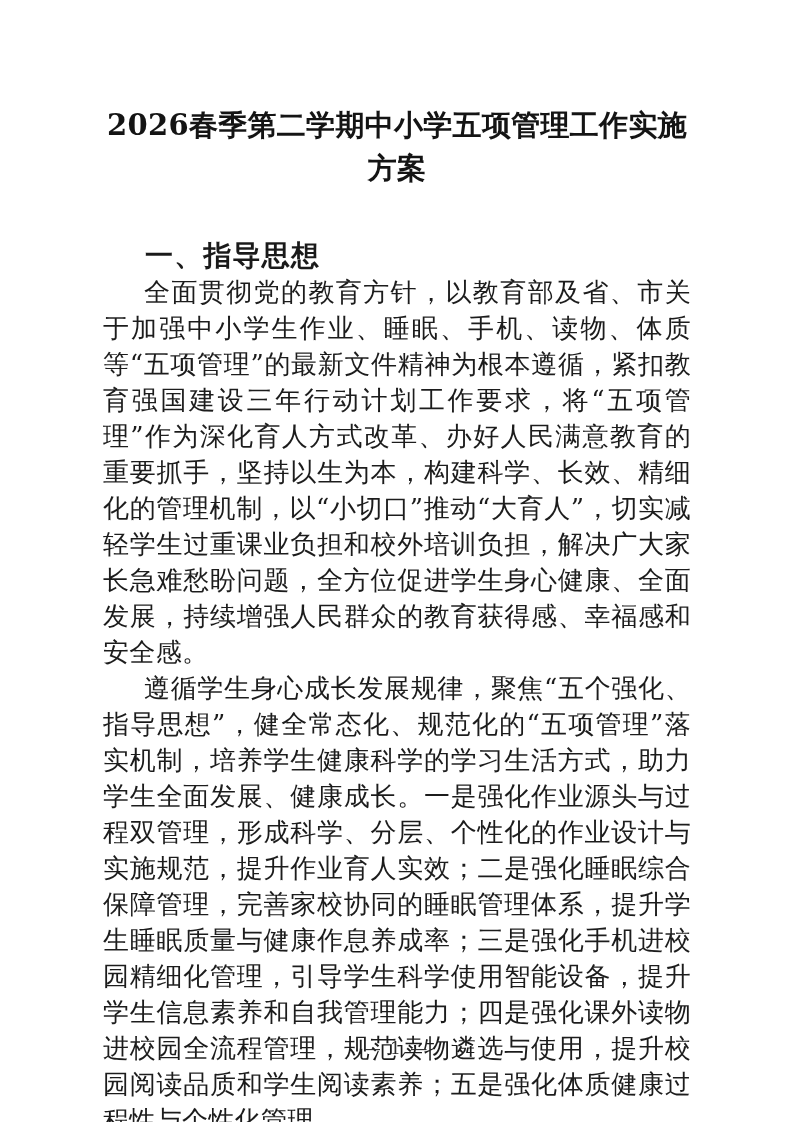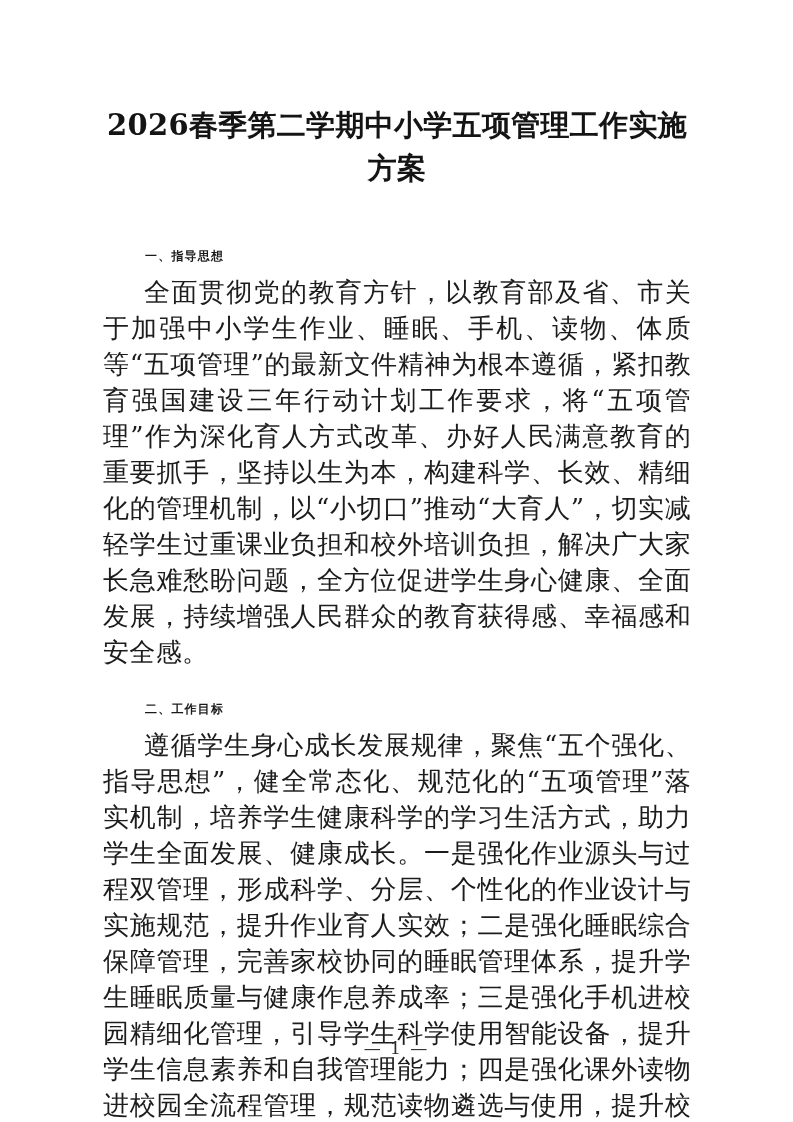--- a/index.html
+++ b/index.html
@@ -44,21 +44,21 @@
     line-height: 43px;
     letter-spacing: 0.3px;
     color: #141414;
   }
 
   
   .section-heading {
     margin: 0;
     font-family: "Liberation Sans", "DejaVu Sans", sans-serif;
     font-weight: 700;
-    font-size: 12px;
+    font-size: 28px;
     line-height: 36px;
     letter-spacing: 1.2px;
     color: #1a1a1a;
     text-indent: 42px;
   }
 
   .heading-gap-first {
     margin-top: 48px;
   }
 
@@ -100,21 +100,20 @@
 <div class="page">
 
   <div class="page-body">
 
     <h1 class="doc-title">2026春季第二学期中小学五项管理工作实施方案</h1>
 
     <h2 class="section-heading heading-gap-first">一、指导思想</h2>
 
     <p class="body-para">全面贯彻党的教育方针，以教育部及省、市关于加强中小学生作业、睡眠、手机、读物、体质等“五项管理”的最新文件精神为根本遵循，紧扣教育强国建设三年行动计划工作要求，将“五项管理”作为深化育人方式改革、办好人民满意教育的重要抓手，坚持以生为本，构建科学、长效、精细化的管理机制，以“小切口”推动“大育人”，切实减轻学生过重课业负担和校外培训负担，解决广大家长急难愁盼问题，全方位促进学生身心健康、全面发展，持续增强人民群众的教育获得感、幸福感和安全感。</p>
 
-    <h2 class="section-heading heading-gap">二、工作目标</h2>
 
     <p class="body-para">遵循学生身心成长发展规律，聚焦“五个强化、指导思想”，健全常态化、规范化的“五项管理”落实机制，培养学生健康科学的学习生活方式，助力学生全面发展、健康成长。一是强化作业源头与过程双管理，形成科学、分层、个性化的作业设计与实施规范，提升作业育人实效；二是强化睡眠综合保障管理，完善家校协同的睡眠管理体系，提升学生睡眠质量与健康作息养成率；三是强化手机进校园精细化管理，引导学生科学使用智能设备，提升学生信息素养和自我管理能力；四是强化课外读物进校园全流程管理，规范读物遴选与使用，提升校园阅读品质和学生阅读素养；五是强化体质健康过程性与个性化管理，</p>
 
   </div>
 
   <div class="page-footer">— 1 —</div>
 
 </div>
 
 </body></html>

